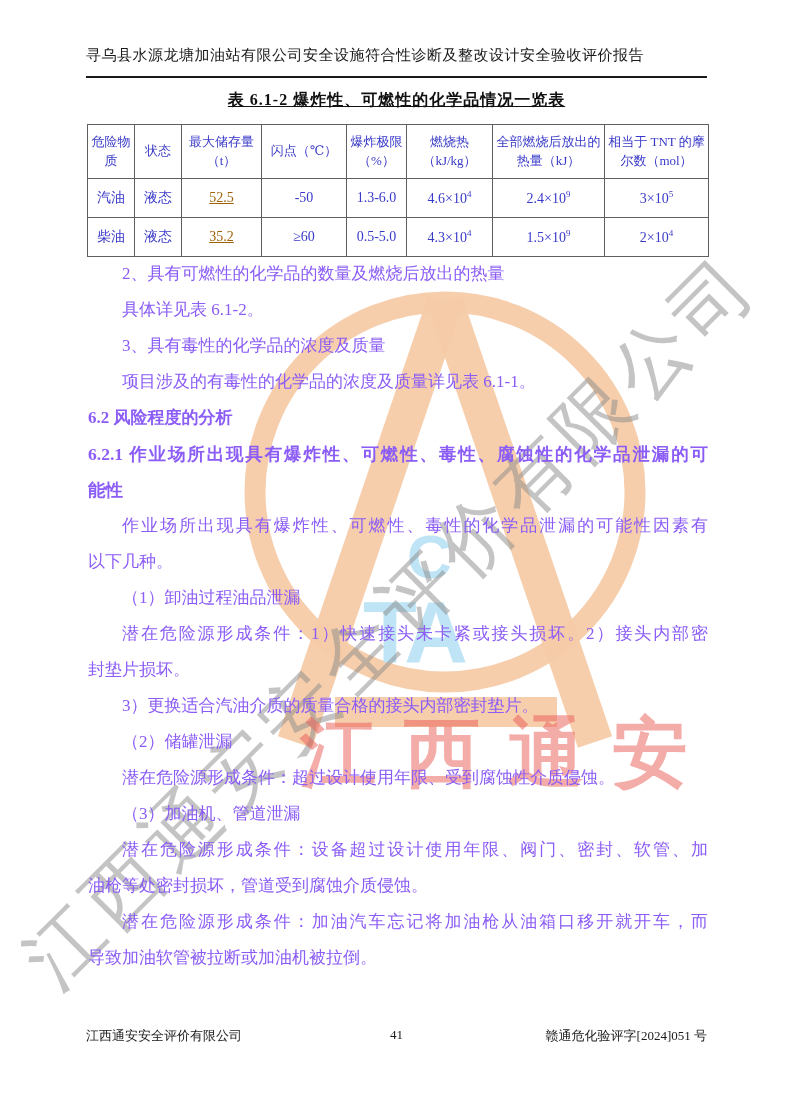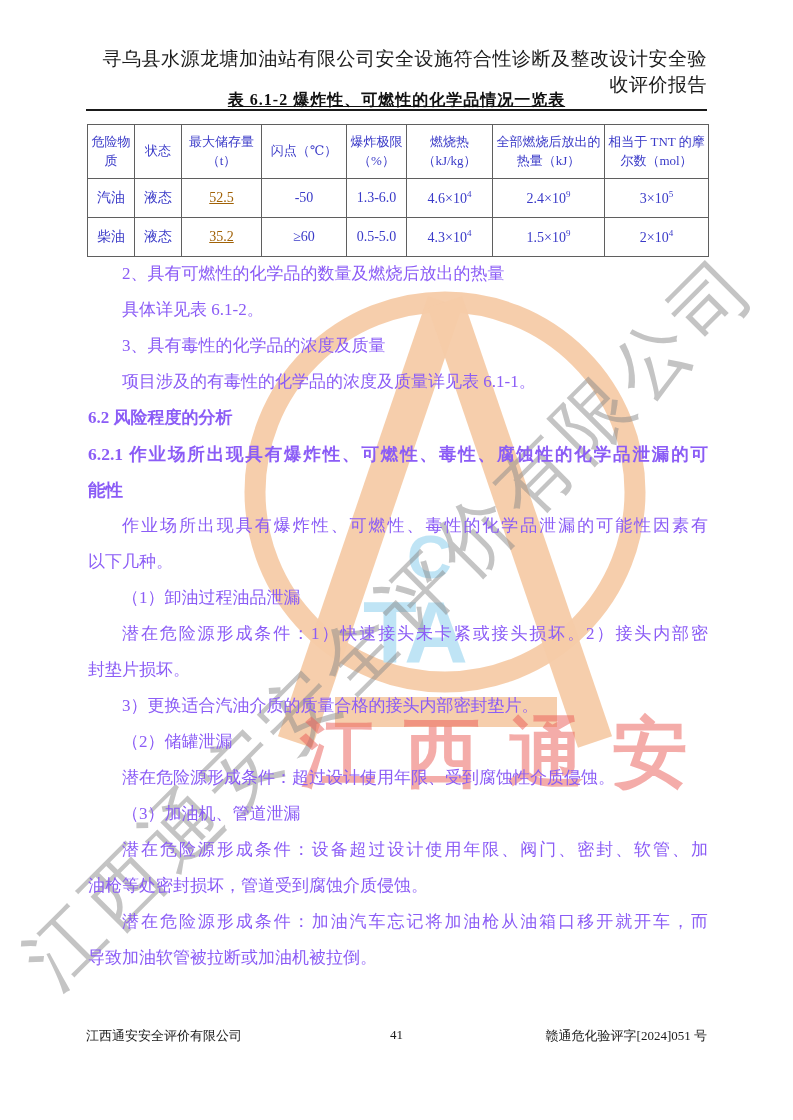--- a/index.html
+++ b/index.html
@@ -30,21 +30,21 @@
     font-size: 76px; font-weight: bold; letter-spacing: 28px;
     white-space: nowrap; color: rgba(233,95,90,0.52);
     font-family: "Liberation Serif", "DejaVu Serif", serif;
   }
 
   
   .content { position: absolute; inset: 0; z-index: 3; }
 
   .doc-header {
     position: absolute; top: 46px; left: 86px; width: 621px;
-    text-align: right; font-size: 19px; letter-spacing: 0.5px;
+    text-align: left; font-size: 15px; letter-spacing: 0.5px;
     color: #1a1a1a; padding-bottom: 11px;
     border-bottom: 2px solid #1a1a1a;
   }
   .table-title {
     position: absolute; top: 90px; left: 0; width: 100%;
     text-align: center; font-size: 16px; font-weight: bold; color: #111;
     letter-spacing: 1px;
     text-decoration: underline;
   }
 

